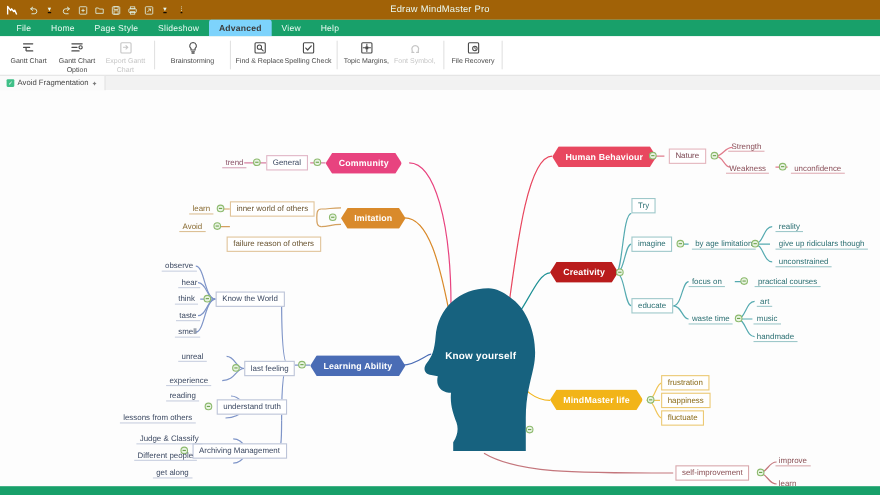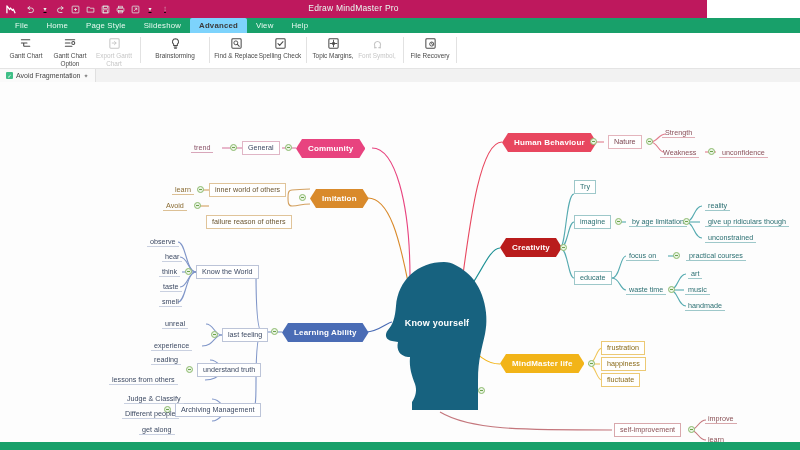--- a/index.html
+++ b/index.html
@@ -5,22 +5,22 @@
   * { box-sizing: border-box; margin: 0; padding: 0; }
   html, body {
     width: 800px; height: 450px;
     font-family: "Liberation Sans", sans-serif;
     overflow: hidden; background: #ffffff;
   }
   #app { position: relative; width: 800px; height: 450px; }
 
   
   .titlebar {
-    position: absolute; left: 0; top: 0; width: 707px; height: 18px;
-    background: #be185d; display: flex; align-items: center; text-decoration: underline;
+    position: absolute; left: 0; top: 0; width: 800px; height: 18px;
+    background: #a16207; display: flex; align-items: center; text-decoration: underline;
   }
   .logo-mark {
     width: 14px; height: 14px; margin-left: 4px; color: #fff;
     display: flex; align-items: center; justify-content: center;
     font-size: 11px; font-weight: bold;
   }
   .qa-icons { display: flex; align-items: center; gap: 5px; margin-left: 7px; }
   .qa-ico {
     width: 10px; height: 10px; color: #e8f7ef;
     display: flex; align-items: center; justify-content: center;
@@ -414,21 +414,21 @@
         <path d="M62 2 C 36 2, 16 20, 14 46 C 13 58, 11 64, 6 70 C 2 75, 4 80, 10 81 L 16 82 C 14 90, 18 96, 26 97 L 28 97 C 27 108, 30 116, 33 124 C 35 130, 34 136, 30 142 L 30 150 L 96 150 L 96 120 C 96 100, 100 88, 103 74 C 108 52, 100 24, 84 12 C 78 7, 70 2, 62 2 Z" fill="#17627f"></path>
       </svg>
       <div class="ctext">Know yourself</div>
     </div>
     <div class="cdot" style="left:478px; top:305px;"></div>
 
     <div class="node mainb" style="left:296px; top:57px; background:#e8437f;">Community</div>
     <div class="cdot" style="left:285px; top:62px;"></div>
     <div class="node boxn" style="left:242px; top:59px; border-color:#e0b6c6;">General</div>
     <div class="cdot" style="left:230px; top:62px;"></div>
-    <div class="node leafn" style="left:191px; top:59px; border-color:#d8a6ba; color:#8a5267;">trend</div>
+    <div class="node leafn" style="left:202px; top:59px; border-color:#d8a6ba; color:#8a5267;">trend</div>
 
     <div class="node mainb" style="left:310px; top:107px; background:#d98a2b;">Imitation</div>
     <div class="cdot" style="left:299px; top:112px;"></div>
     <div class="node boxn" style="left:209px; top:101px; border-color:#e0c49a; color:#6a5531;">inner world of others</div>
     <div class="cdot" style="left:197px; top:104px;"></div>
     <div class="node leafn" style="left:172px; top:101px; border-color:#dcc095; color:#8a6c33;">learn</div>
     <div class="node boxn" style="left:206px; top:133px; border-color:#e0c49a; color:#6a5531;">failure reason of others</div>
     <div class="cdot" style="left:194px; top:120px;"></div>
     <div class="node leafn" style="left:163px; top:117px; border-color:#dcc095; color:#8a6c33;">Avoid</div>
 

